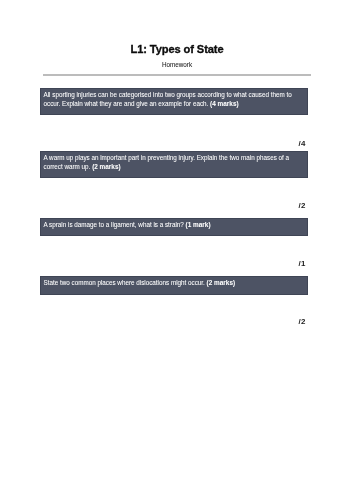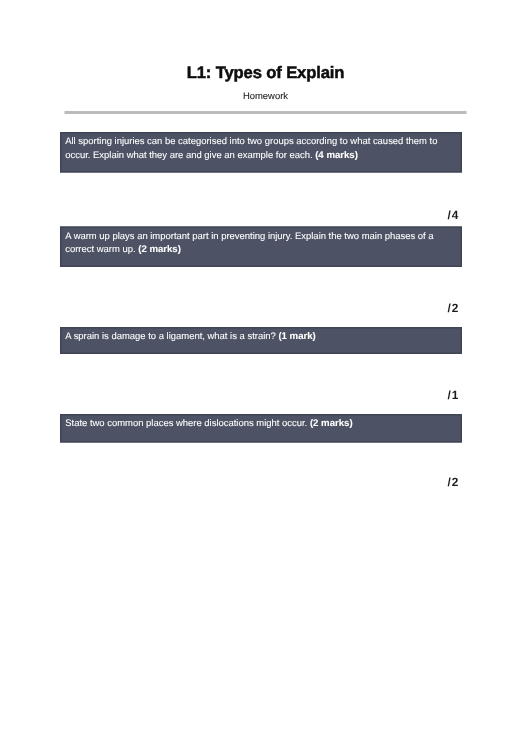--- a/index.html
+++ b/index.html
@@ -35,21 +35,21 @@
   .mark{
     position:absolute;width:60px;text-align:right;
     font-size:7.9px;font-weight:bold;color:#1b1b1b;line-height:8px;letter-spacing:0.5px;padding-right:0.8px;
   }
 </style>
 </head>
 <body>
 
 <div class="page">
 
-  <div class="title">L1: Types of Explain</div>
+  <div class="title">L1: Types of State</div>
   <div class="subtitle">Homework</div>
   <div class="rule"></div>
 
   <div class="qbox" style="top:88px"><span>All sporting injuries can be categorised into two groups according to what caused them to occur. Explain what they are and give an example for each. </span><b>(4 marks)</b></div>
   <div class="mark" style="left:246px;top:140.3px">/4</div>
 
   <div class="qbox" style="top:151px"><span>A warm up plays an important part in preventing injury. Explain the two main phases of a correct warm up. </span><b>(2 marks)</b></div>
   <div class="mark" style="left:246px;top:202.3px">/2</div>
 
   <div class="qbox" style="top:218px"><span>A sprain is damage to a ligament, what is a strain? </span><b>(1 mark)</b></div>

